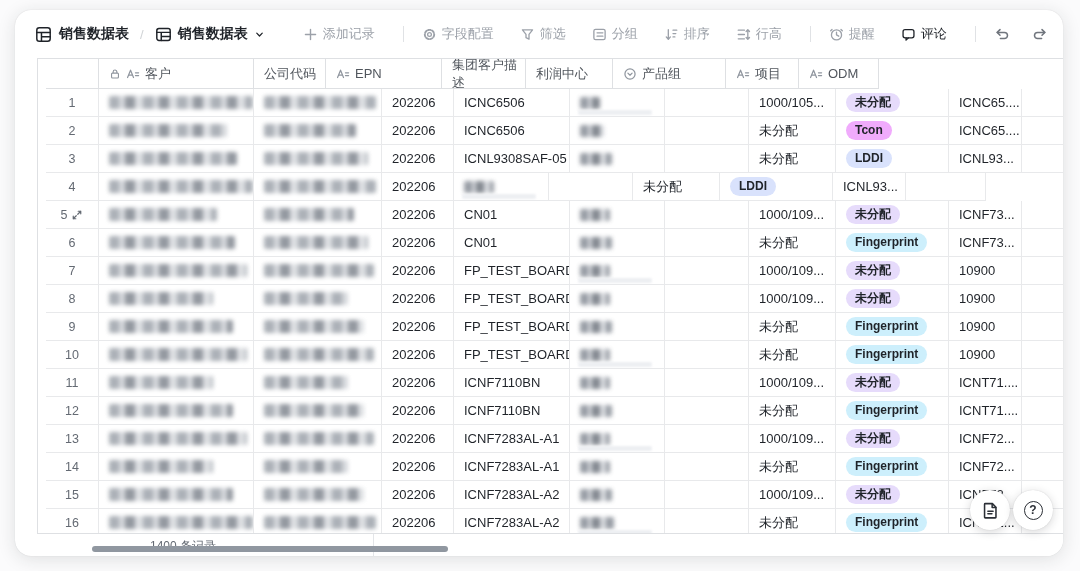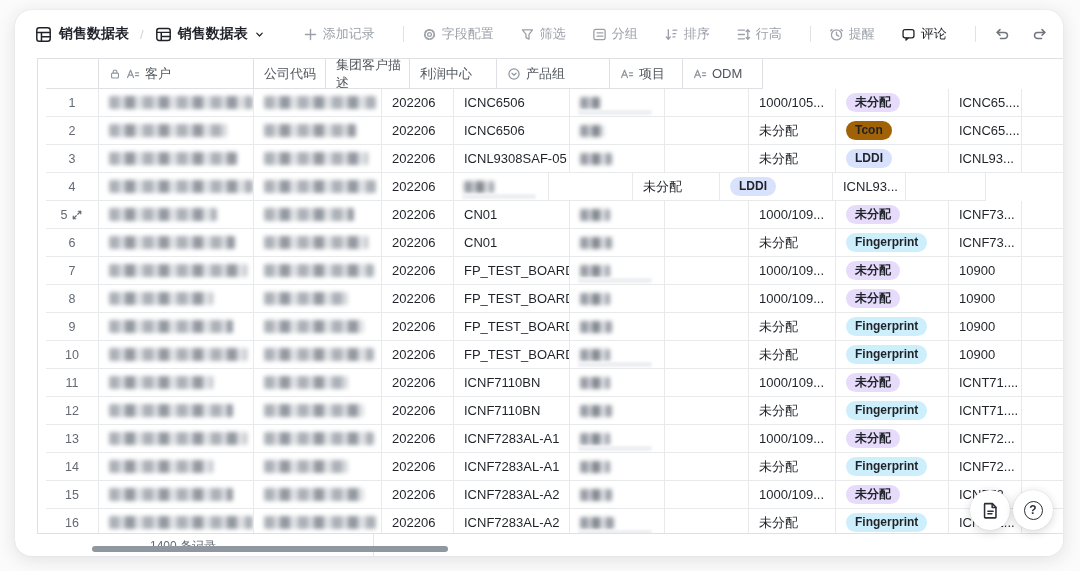--- a/index.html
+++ b/index.html
@@ -251,20 +251,28 @@
         <span>
           <svg class="ic" width="14" height="14" viewBox="0 0 16 16" fill="none" stroke="#8f959e" stroke-width="1.4" stroke-linecap="round" stroke-linejoin="round">
             <path d="M1.8 12 L5.2 3.6 L8.6 12 M2.9 9.2 H7.5 M10.8 6.6 H14.4 M10.8 9.8 H14.4"></path>
           </svg>
         </span>
         <span>客户</span>
       </div>
       <div class="th c-month">
         <span>公司代码</span>
       </div>
+      <div class="th c-epn">
+        <span>
+          <svg class="ic" width="14" height="14" viewBox="0 0 16 16" fill="none" stroke="#8f959e" stroke-width="1.4" stroke-linecap="round" stroke-linejoin="round">
+            <path d="M1.8 12 L5.2 3.6 L8.6 12 M2.9 9.2 H7.5 M10.8 6.6 H14.4 M10.8 9.8 H14.4"></path>
+          </svg>
+        </span>
+        <span>EPN</span>
+      </div>
       <div class="th c-desc">
         <span>集团客户描述</span>
       </div>
       <div class="th c-profit">
         <span>利润中心</span>
       </div>
       <div class="th c-product">
         <span>
           <svg class="ic" width="14" height="14" viewBox="0 0 16 16" fill="none" stroke="#8f959e" stroke-width="1.4" stroke-linecap="round" stroke-linejoin="round">
             <circle cx="8" cy="8" r="5.8"></circle>
@@ -329,21 +337,21 @@
             <span class="blur" style="width: 92px;"></span>
           </div>
     <div class="td c-month cell-month">202206</div>
     <div class="td c-epn cell-epn">ICNC6506</div>
     <div class="td c-sales">
             <span class="blur blur-sm" style="width: 24px;"></span>
           </div>
     <div class="td c-desc cell-desc"></div>
     <div class="td c-profit cell-profit">未分配</div>
     <div class="td c-product">
-            <span class="tag" style="background: #a16207;">Tcon</span>
+            <span class="tag" style="background: #f0abfc;">Tcon</span>
           </div>
     <div class="td c-project cell-project">ICNC65....</div>
     <div class="td c-odm cell-odm"></div>
   </div>
 
   <div class="tr">
     <div class="td c-num">
       <span class="rownum">3</span>
 
     </div>

